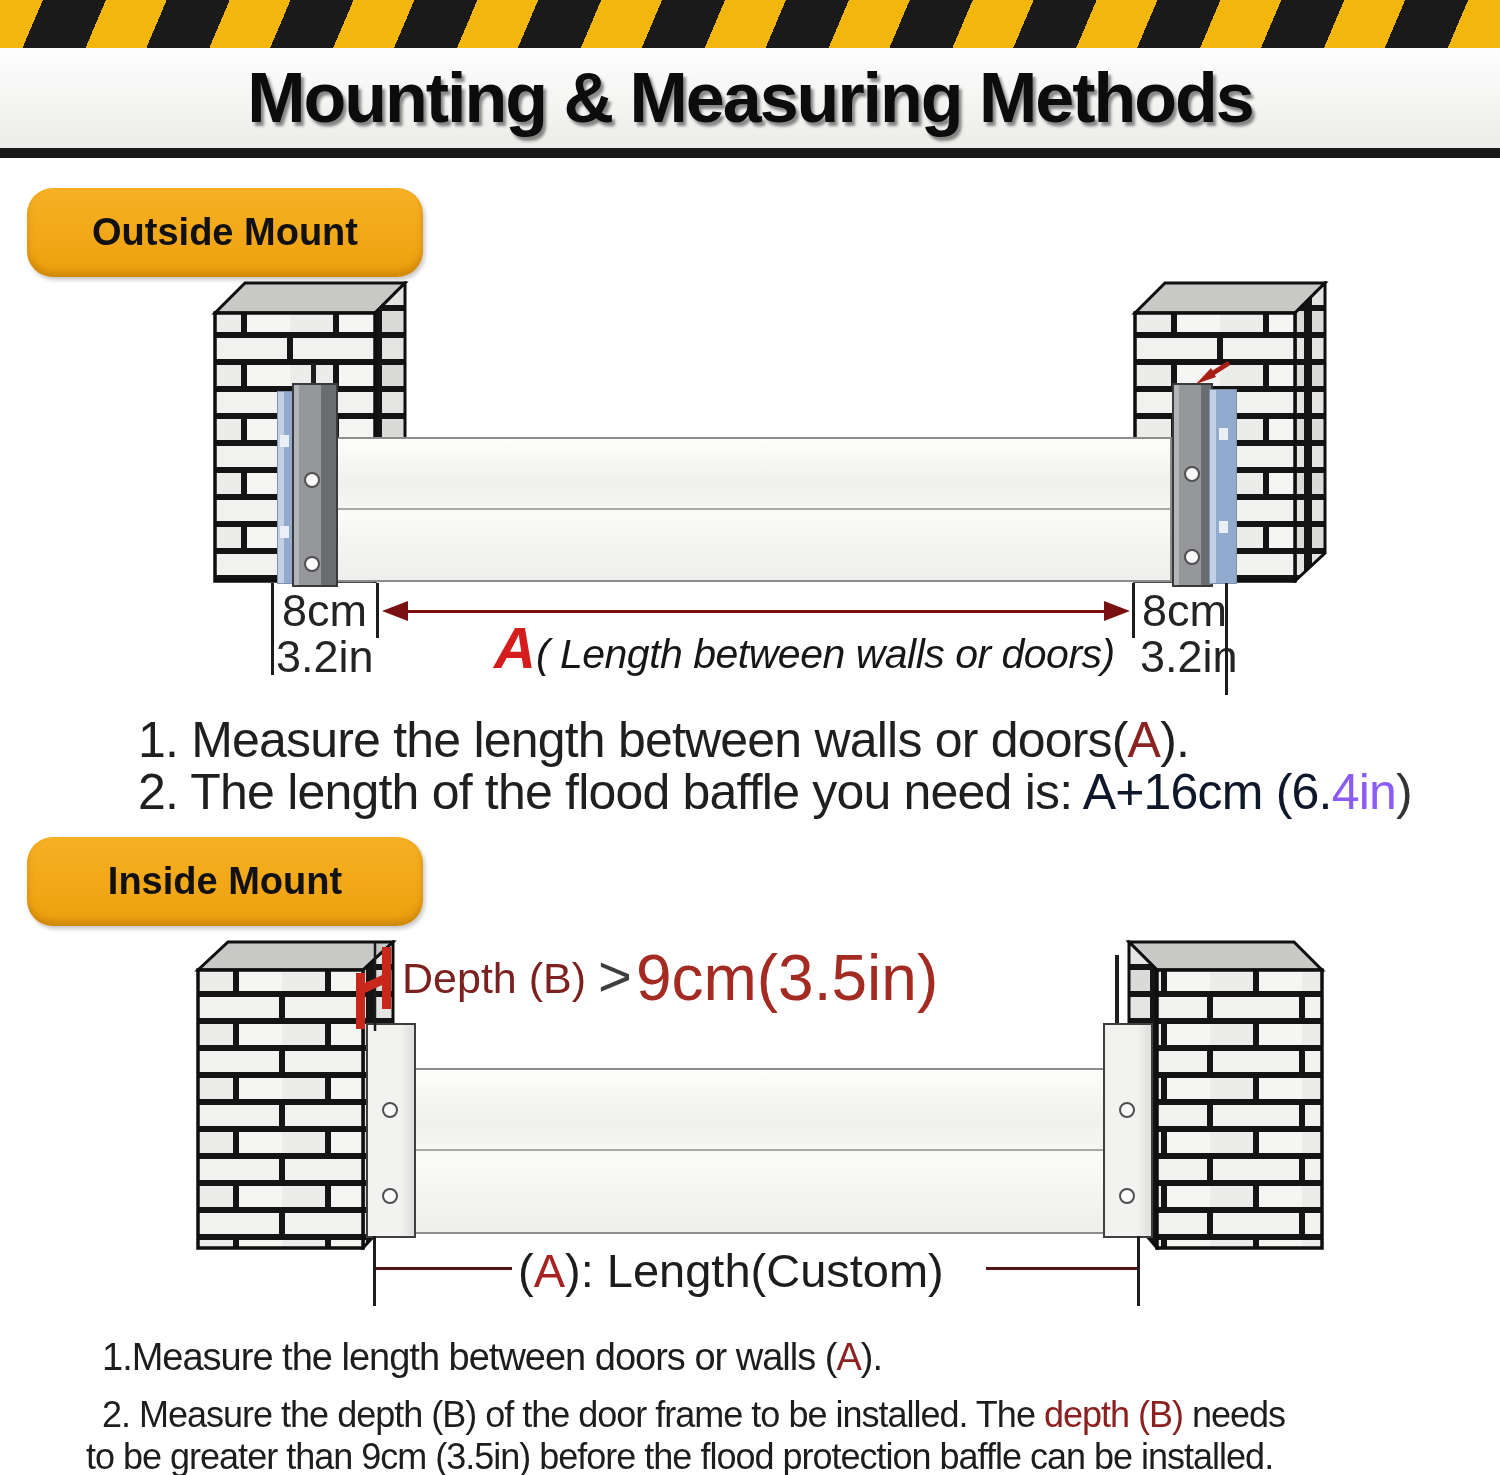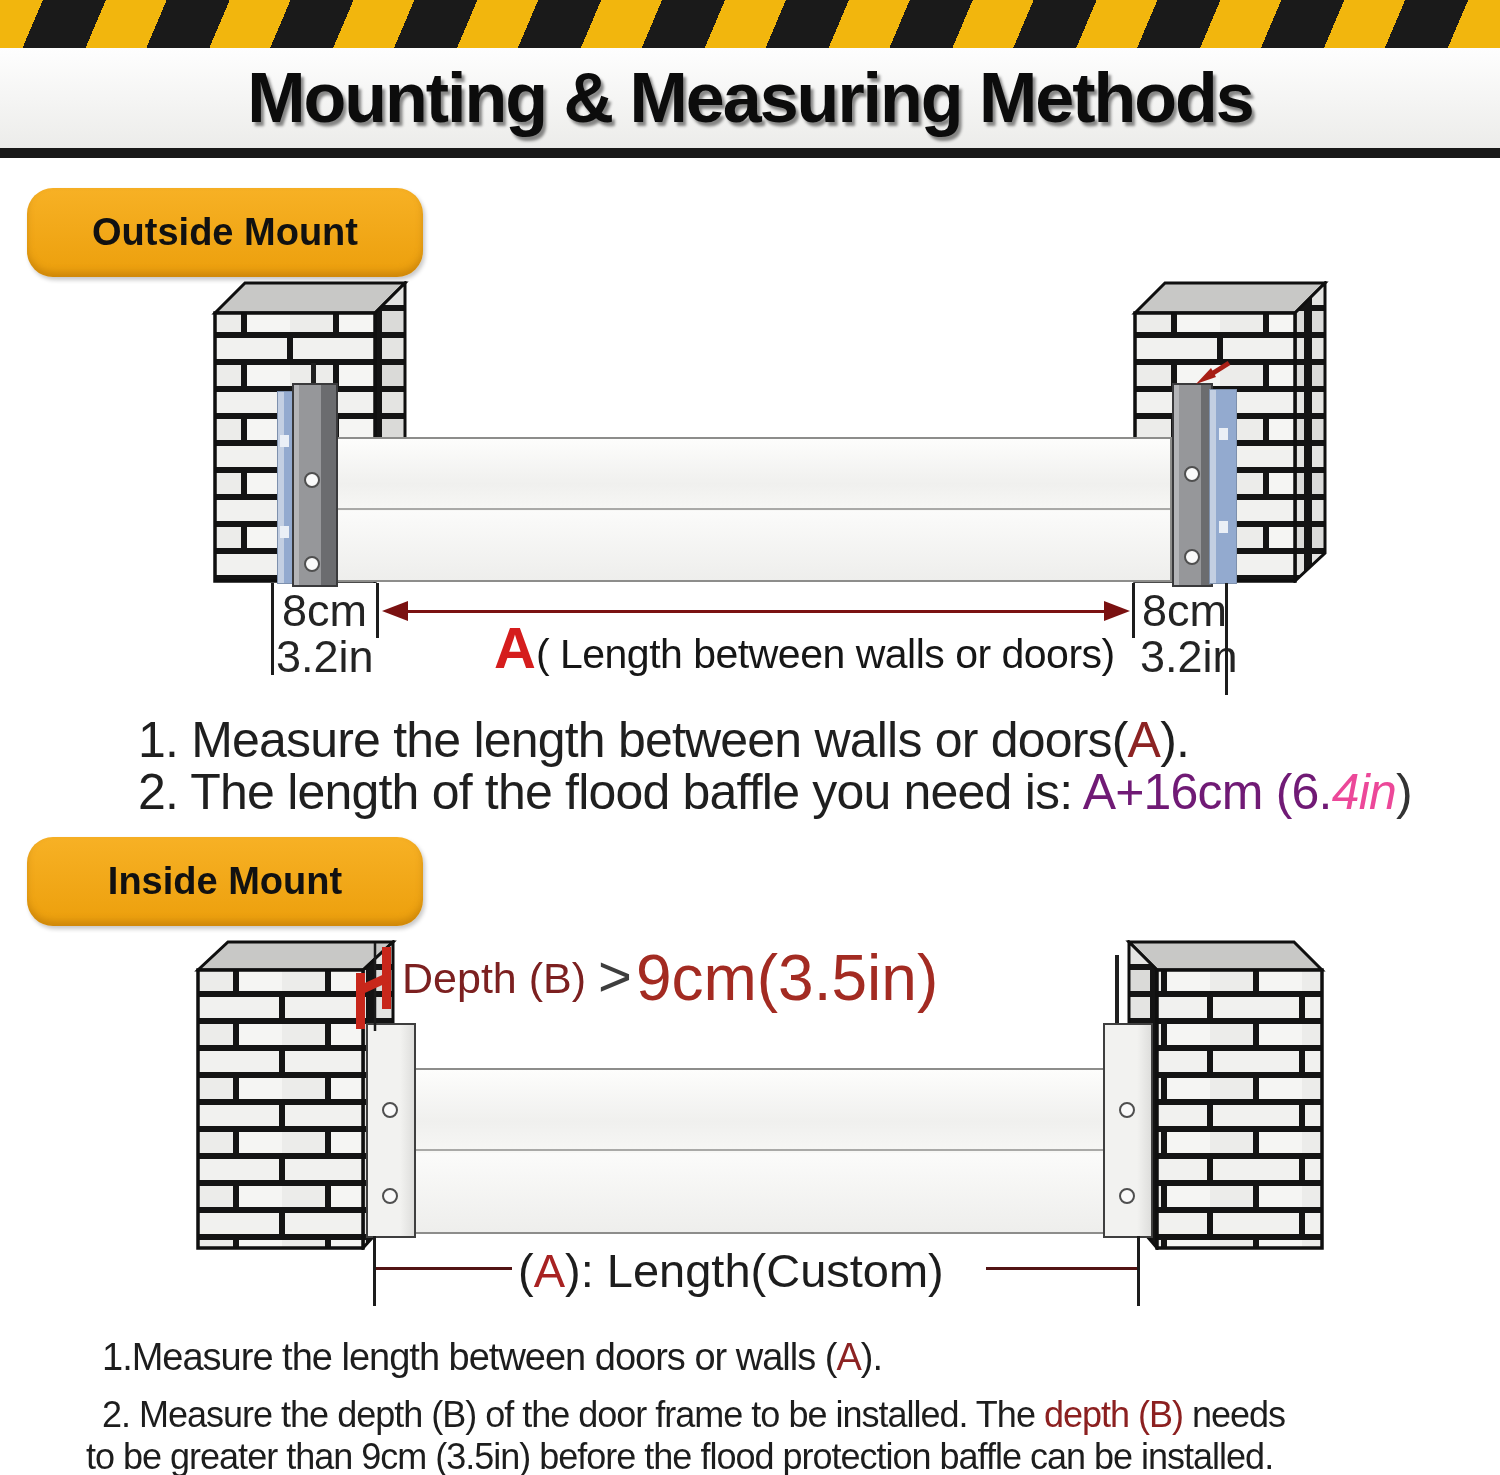--- a/index.html
+++ b/index.html
@@ -40,37 +40,37 @@
   
   .vline{width:3px;background:#1c1c1c;}
   .hline{height:3px;background:#521414;}
   .measure-arrow{height:21px;}
   .measure-arrow .shaft{position:absolute;left:18px;right:18px;top:8.5px;height:3.5px;background:#7a1111;}
   .measure-arrow .head-l{position:absolute;left:0;top:0;width:0;height:0;
     border-top:10.5px solid transparent;border-bottom:10.5px solid transparent;border-right:26px solid #7a1111;}
   .measure-arrow .head-r{position:absolute;right:0;top:0;width:0;height:0;
     border-top:10.5px solid transparent;border-bottom:10.5px solid transparent;border-left:26px solid #7a1111;}
   .dim-text{font-size:45px;color:#242424;white-space:nowrap;line-height:1.0;}
-  .span-label{white-space:nowrap;}
+  .span-label{white-space:nowrap;font-style:italic;}
   .span-label .big-a{font-size:58px;font-weight:bold;color:#d51d1d;}
   .span-label .rest{font-size:41px;letter-spacing:-.5px;color:#161616;}
 
   .depth-label{display:flex;align-items:center;height:64px;white-space:nowrap;}
   .depth-label .d1{font-size:43px;color:#7c2020;}
   .depth-label .d2{font-size:58px;color:#3e3e3e;margin:0 4px 6px 12px;font-weight:normal;}
   .depth-label .d3{font-size:64px;color:#a32b22;}
 
   .len-label{font-size:47px;color:#1d1d1d;white-space:nowrap;}
   .len-label .red-a{color:#a82222;}
 
   
   .steps{font-size:50px;letter-spacing:-.8px;color:#1f1f1f;line-height:52px;white-space:nowrap;}
   .steps .red{color:#8c2323;}
-  .steps .maroon{color:#701a75;}
-  .steps .bright{color:#ec4899;font-style:italic;}
+  .steps .maroon{color:#0f172a;}
+  .steps .bright{color:#8b5cf6;}
   .steps .dark{color:#333;}
   .steps-bottom{font-size:36px;letter-spacing:-1px;color:#1d1d1d;line-height:46px;white-space:nowrap;}
   .steps-bottom .red{color:#8c2323;}
   .steps-bottom .maroon{color:#8c2020;}
 </style>
 </head>
 <body>
 
 <div class="page">
 

